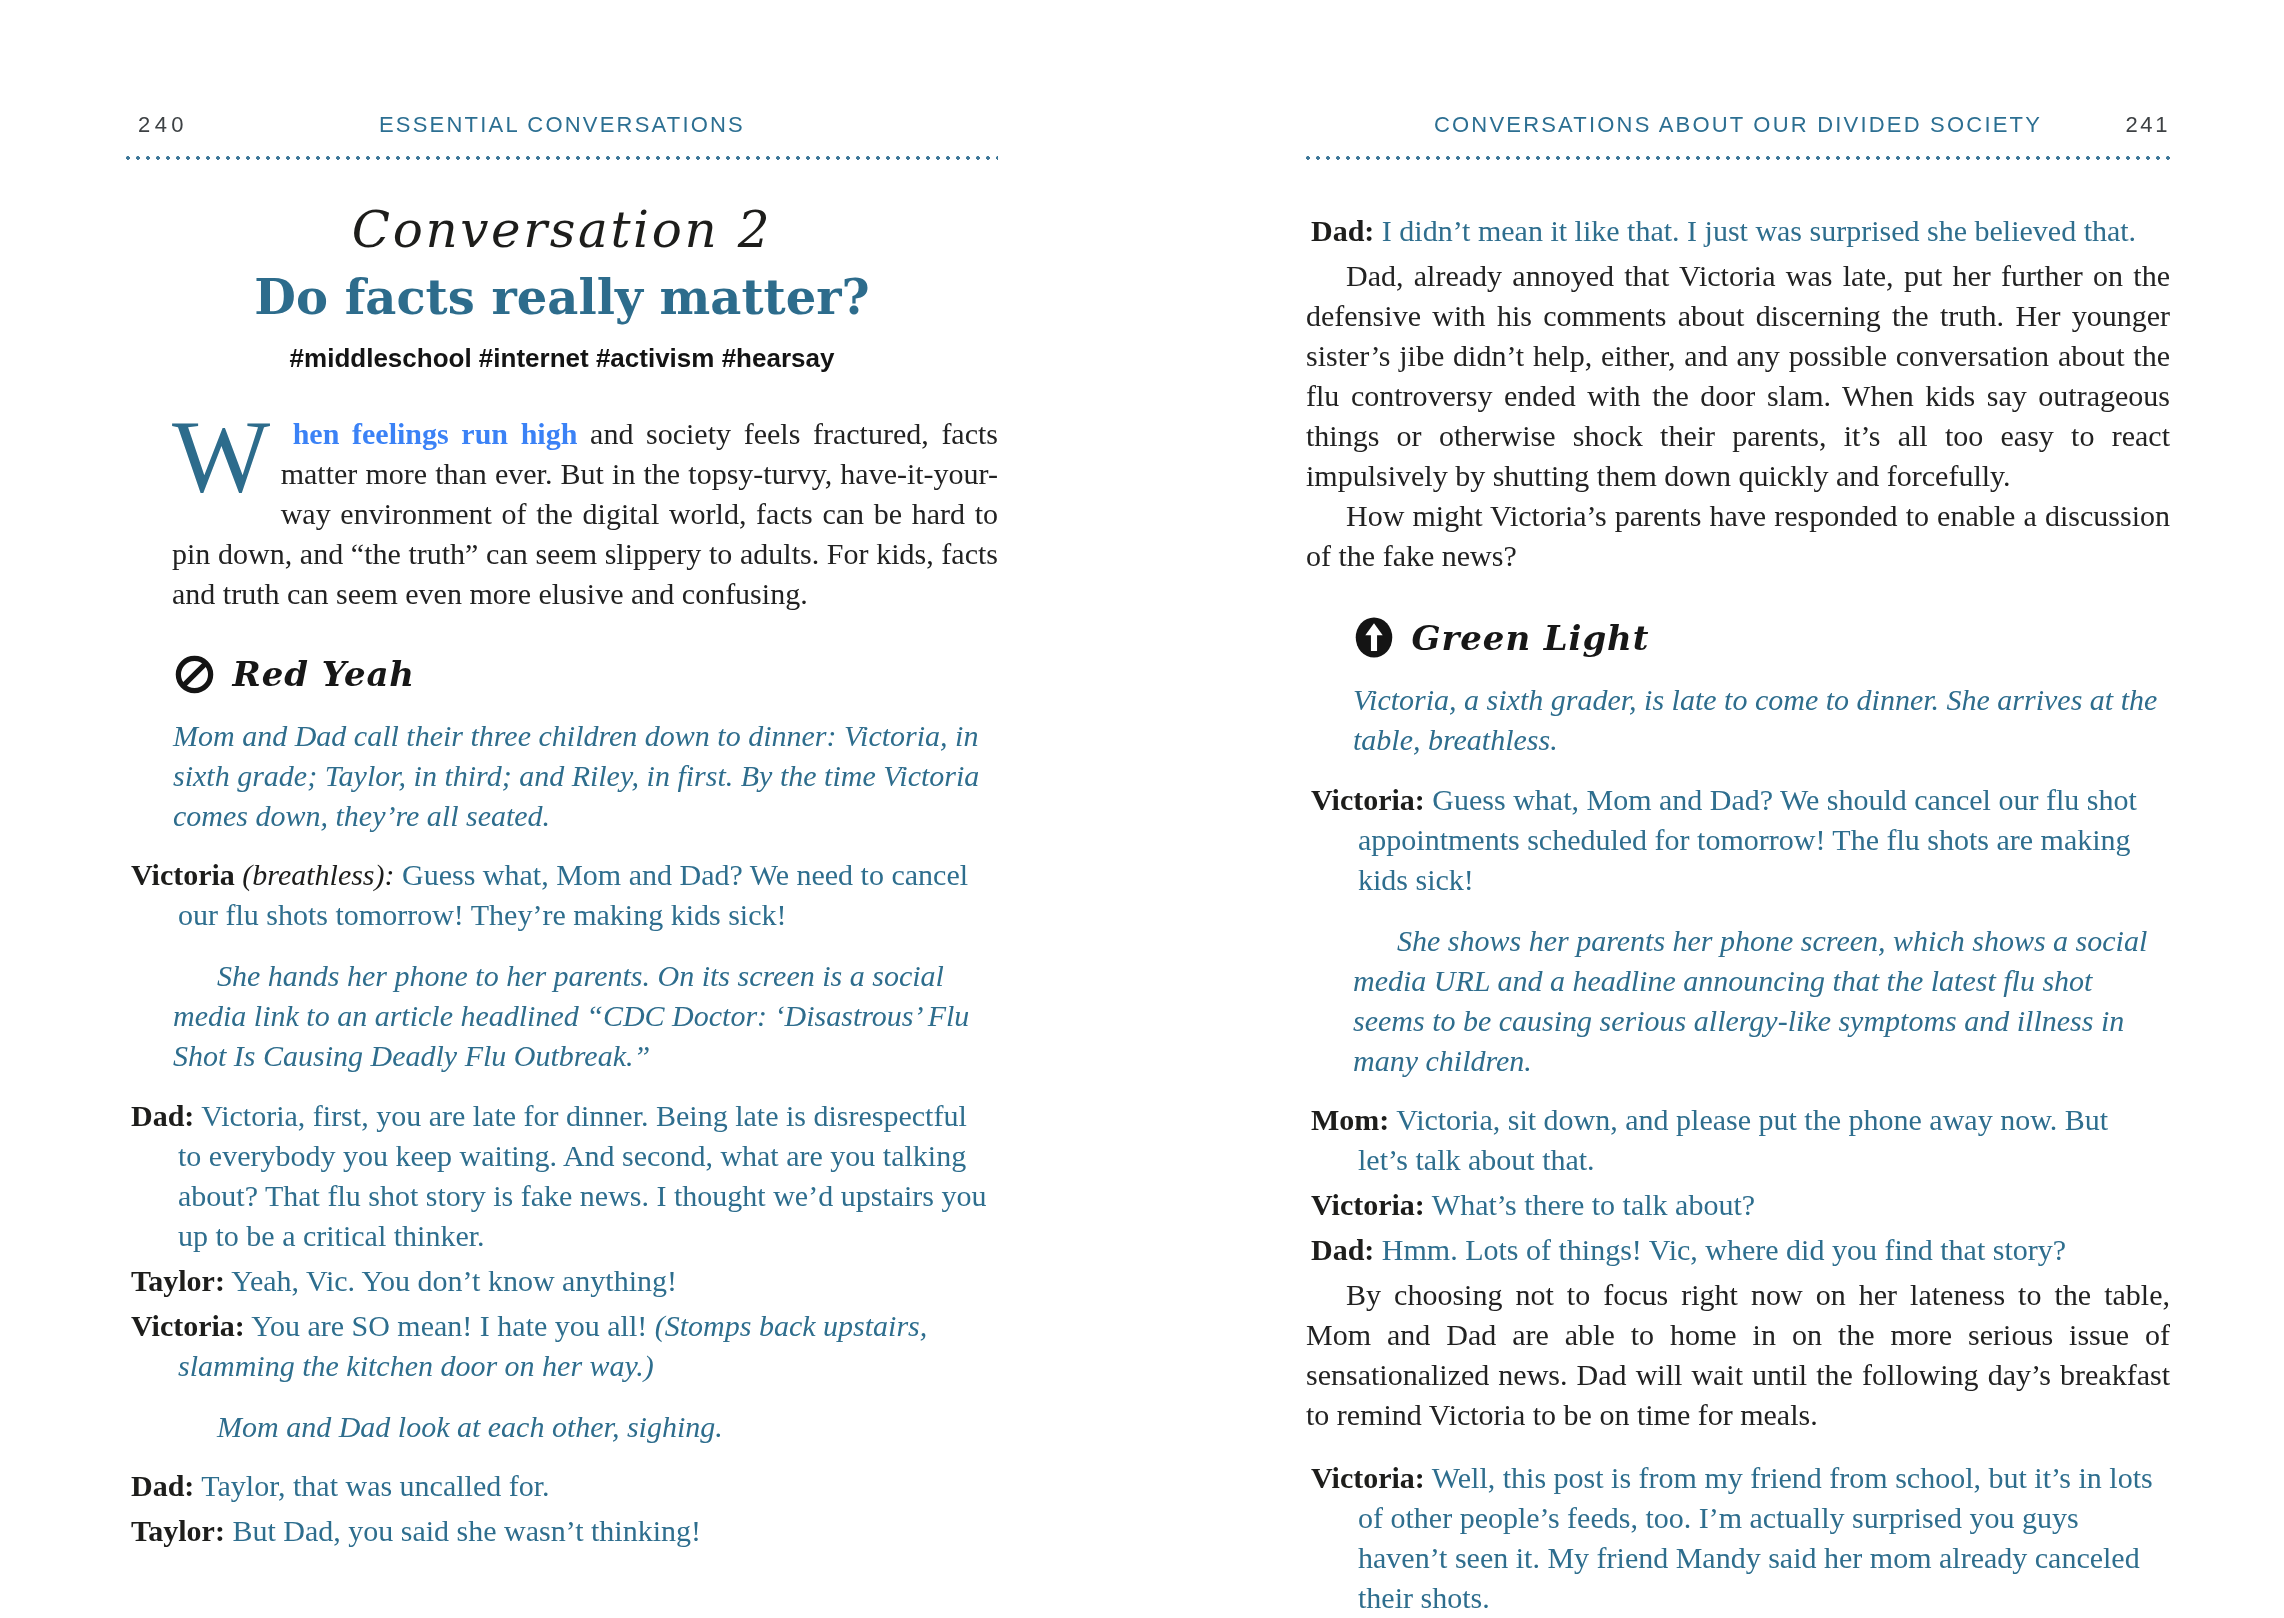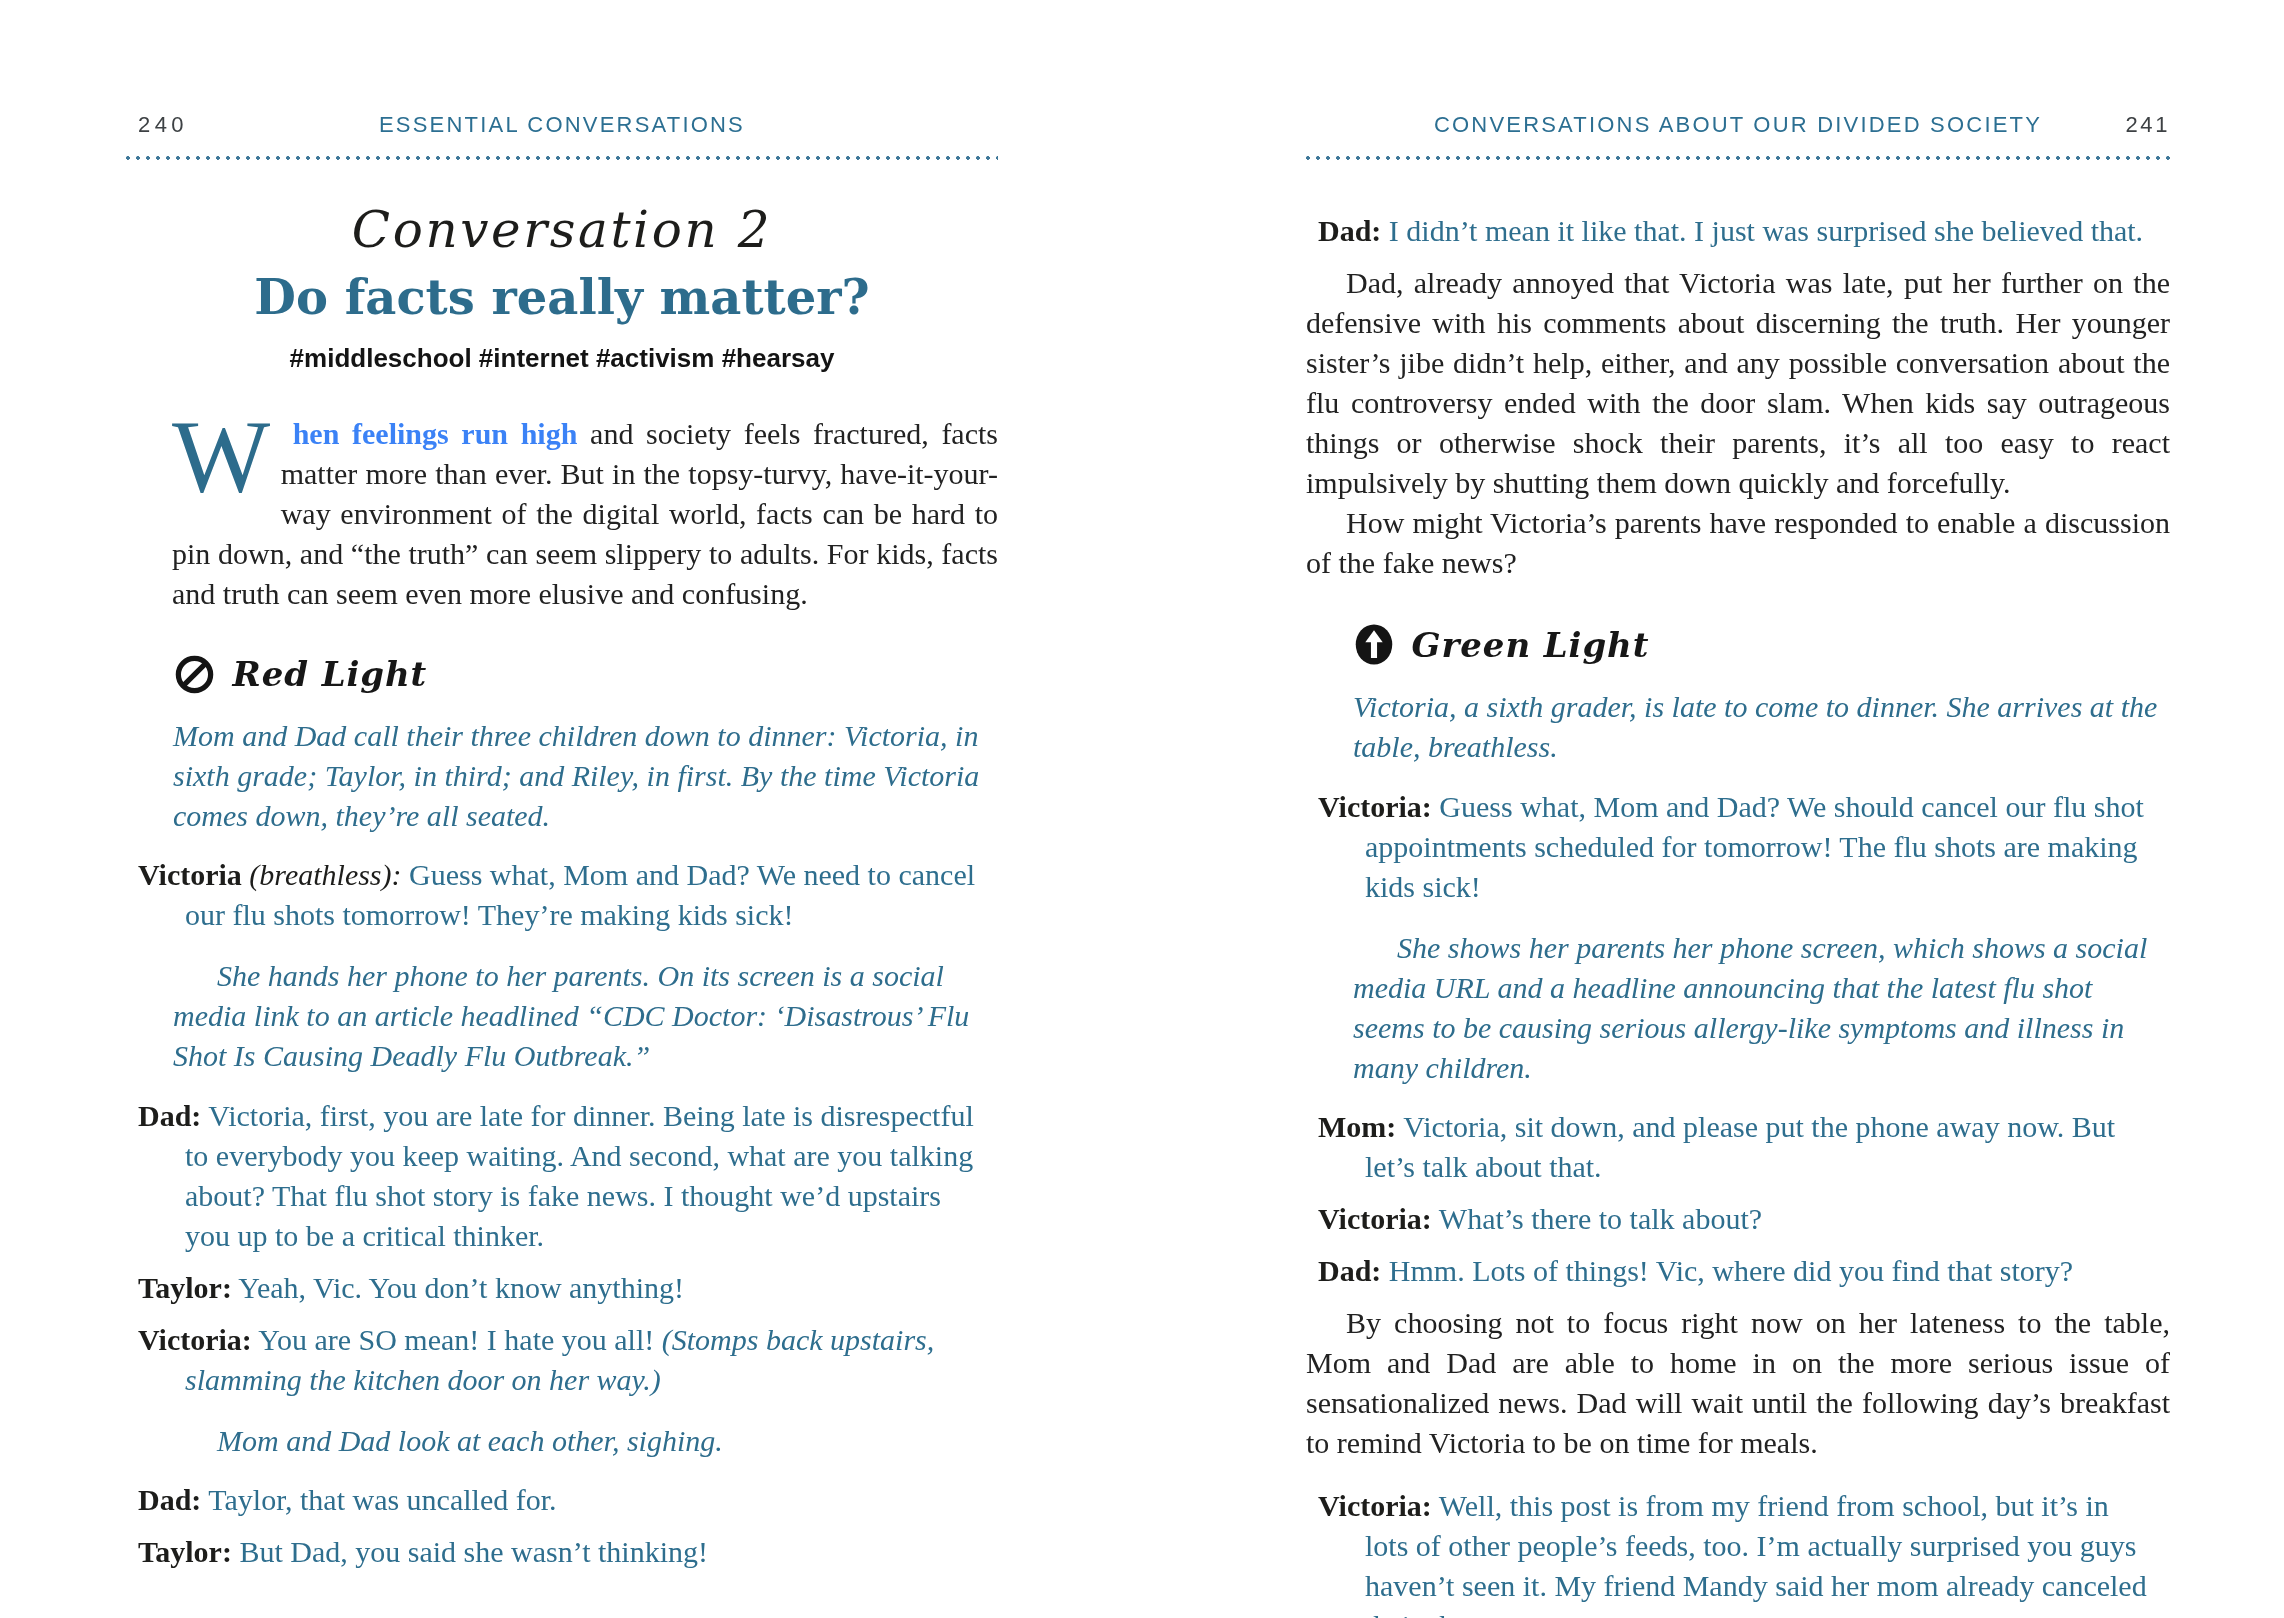--- a/index.html
+++ b/index.html
@@ -86,21 +86,21 @@
 
   .stage {
     margin: 21px 0 19.3px 47px;
     font-style: italic;
     font-size: 30px; line-height: 40px;
     color: #2e6d8d;
   }
   .stage.first-indent { text-indent: 44px; }
 
   .dialogue {
-    margin: 12px; padding-left: 47px; text-indent: -47px;
+    margin: 5px; padding-left: 47px; text-indent: -47px;
     font-size: 30px; line-height: 40px;
     color: #2e6e8e;
   }
   .speaker { font-weight: 700; color: #1d1d1b; }
   .note { font-style: italic; color: #1d1d1b; }
   .post { font-style: italic; }
 
   .commentary {
     margin: 0;
     font-size: 30px; line-height: 40px;
@@ -130,21 +130,21 @@
     <p class="intro"><span class="dropcap">W</span><span class="lead-bold">hen feelings run high</span>
       <span>and society feels fractured, facts matter more than ever. But in the topsy-turvy, have-it-your-way environment of the digital world, facts can be hard to pin down, and “the truth” can seem slippery to adults. For kids, facts and truth can seem even more elusive and confusing.</span></p>
 
     <div class="section-head">
       <span class="icon">
         <svg width="41" height="41" viewBox="0 0 47 47" aria-hidden="true">
           <circle cx="23.5" cy="23.5" r="18.5" fill="none" stroke="#141414" stroke-width="6"></circle>
           <line x1="11" y1="36" x2="36" y2="11" stroke="#141414" stroke-width="6"></line>
         </svg>
       </span>
-      <span class="section-title">Red Light</span>
+      <span class="section-title">Red Yeah</span>
     </div>
 
     <p class="stage">Mom and Dad call their three children down to dinner: Victoria, in sixth grade; Taylor, in third; and Riley, in first. By the time Victoria comes down, they’re all seated.</p>
 
     <p class="dialogue"><span class="speaker">Victoria</span>
       <span class="note">(breathless):</span>
       <span>Guess what, Mom and Dad? We need to cancel our flu shots tomorrow! They’re making kids sick!</span></p>
 
     <p class="stage first-indent">She hands her phone to her parents. On its screen is a social media link to an article headlined “CDC Doctor: ‘Disastrous’ Flu Shot Is Causing Deadly Flu Outbreak.”</p>
 

